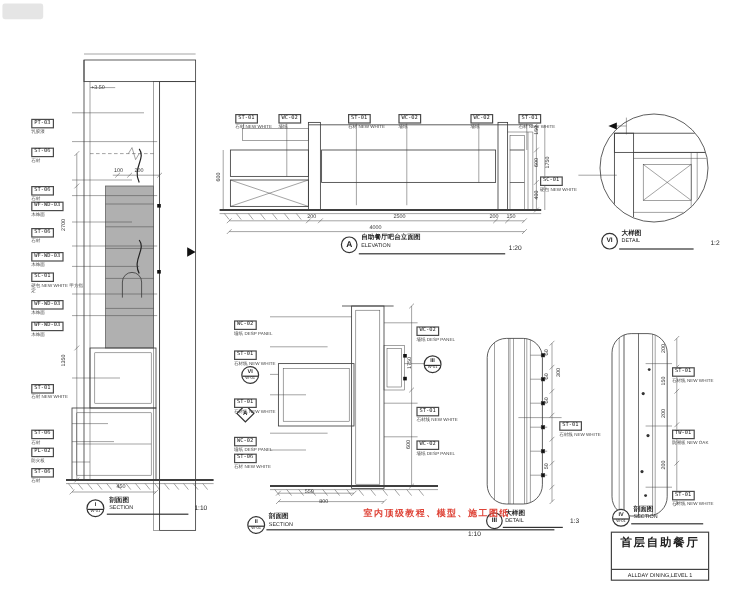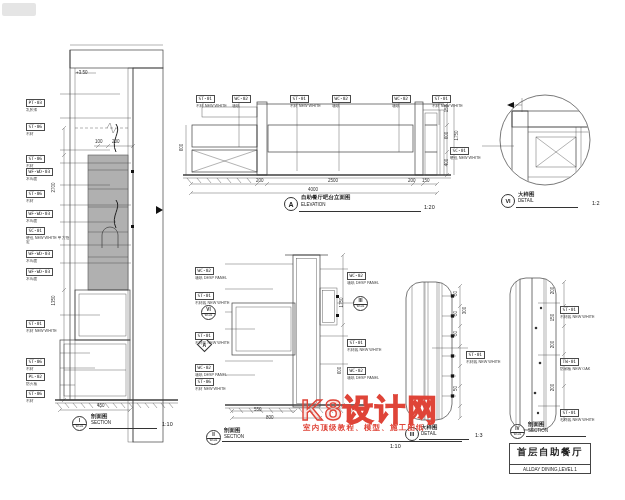--- a/index.html
+++ b/index.html
@@ -30,21 +30,21 @@
   .vcn{position:absolute;font-size:5.5px;font-weight:bold;color:#222;white-space:nowrap;z-index:2;}
   .ven{position:absolute;font-size:4.5px;color:#222;white-space:nowrap;z-index:2;}
   .vline{position:absolute;height:1px;background:#333;z-index:2;}
   .vscale{position:absolute;font-size:5.5px;color:#222;z-index:2;white-space:nowrap;}
   .diamond{position:absolute;width:9px;height:9px;border:.8px solid #333;background:#fff;
            transform:rotate(45deg);display:flex;align-items:center;justify-content:center;z-index:2;}
   .diamond span{transform:rotate(-45deg);font-size:5px;font-weight:bold;color:#222;}
   
   .titleblock{position:absolute;left:509px;top:443px;width:80px;border:1px solid #444;
               background:#fff;z-index:4;text-align:center;}
-  .titleblock .tb-cn{font-size:9.5px;letter-spacing:1.5px;font-weight:bold;padding:2px 0 5px;
+  .titleblock .tb-cn{font-size:9.5px;letter-spacing:1.5px;font-weight:bold;padding:2px 0 15px;
               font-family:Liberation Sans, sans-serif;border-bottom:1px solid #444;color:#222;}
   .titleblock .tb-en{font-size:4.6px;padding:1.5px 0;color:#222;white-space:nowrap;}
   
   .wm{position:absolute;z-index:6;color:#df4438;pointer-events:none;white-space:nowrap;}
   .wm-brand{left:301px;top:390px;font-size:30px;font-weight:bold;letter-spacing:2px;
             -webkit-text-stroke:1.4px #df4438;color:rgba(223,68,56,.14);}
   .wm-tag{left:303px;top:423px;font-size:7.5px;font-weight:bold;letter-spacing:1.2px;}
   .wm-url{left:303px;top:432px;font-size:10.5px;font-weight:bold;letter-spacing:3.5px;}
   .corner-blob{position:absolute;left:2px;top:3px;width:34px;height:13px;background:#dcdcdc;
                opacity:.75;border-radius:2px;z-index:1;}
@@ -523,16 +523,15 @@
   <span class="ven" style="left:528px;top:428px">SECTION</span>
   <div class="vline" style="left:526px;top:436px;width:60px"></div>
 
   
   <div class="titleblock">
     <div class="tb-cn">首层自助餐厅</div>
     <div class="tb-en">ALLDAY DINING,LEVEL 1</div>
   </div>
 
   
-  <div class="wm wm-brand">K8设计网</div>
   <div class="wm wm-tag">室内顶级教程、模型、施工图纸</div>
 
 </div>
 
 </body></html>

